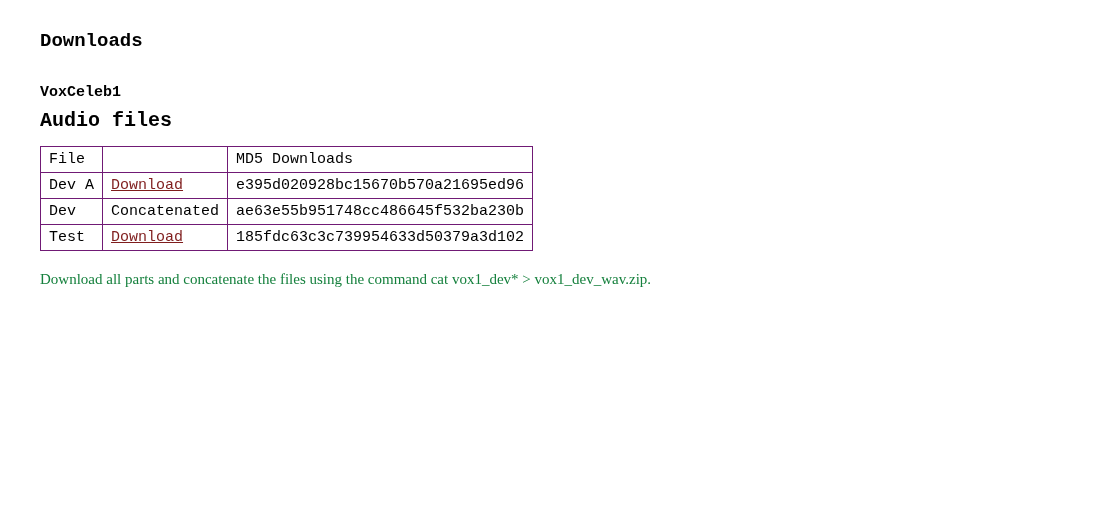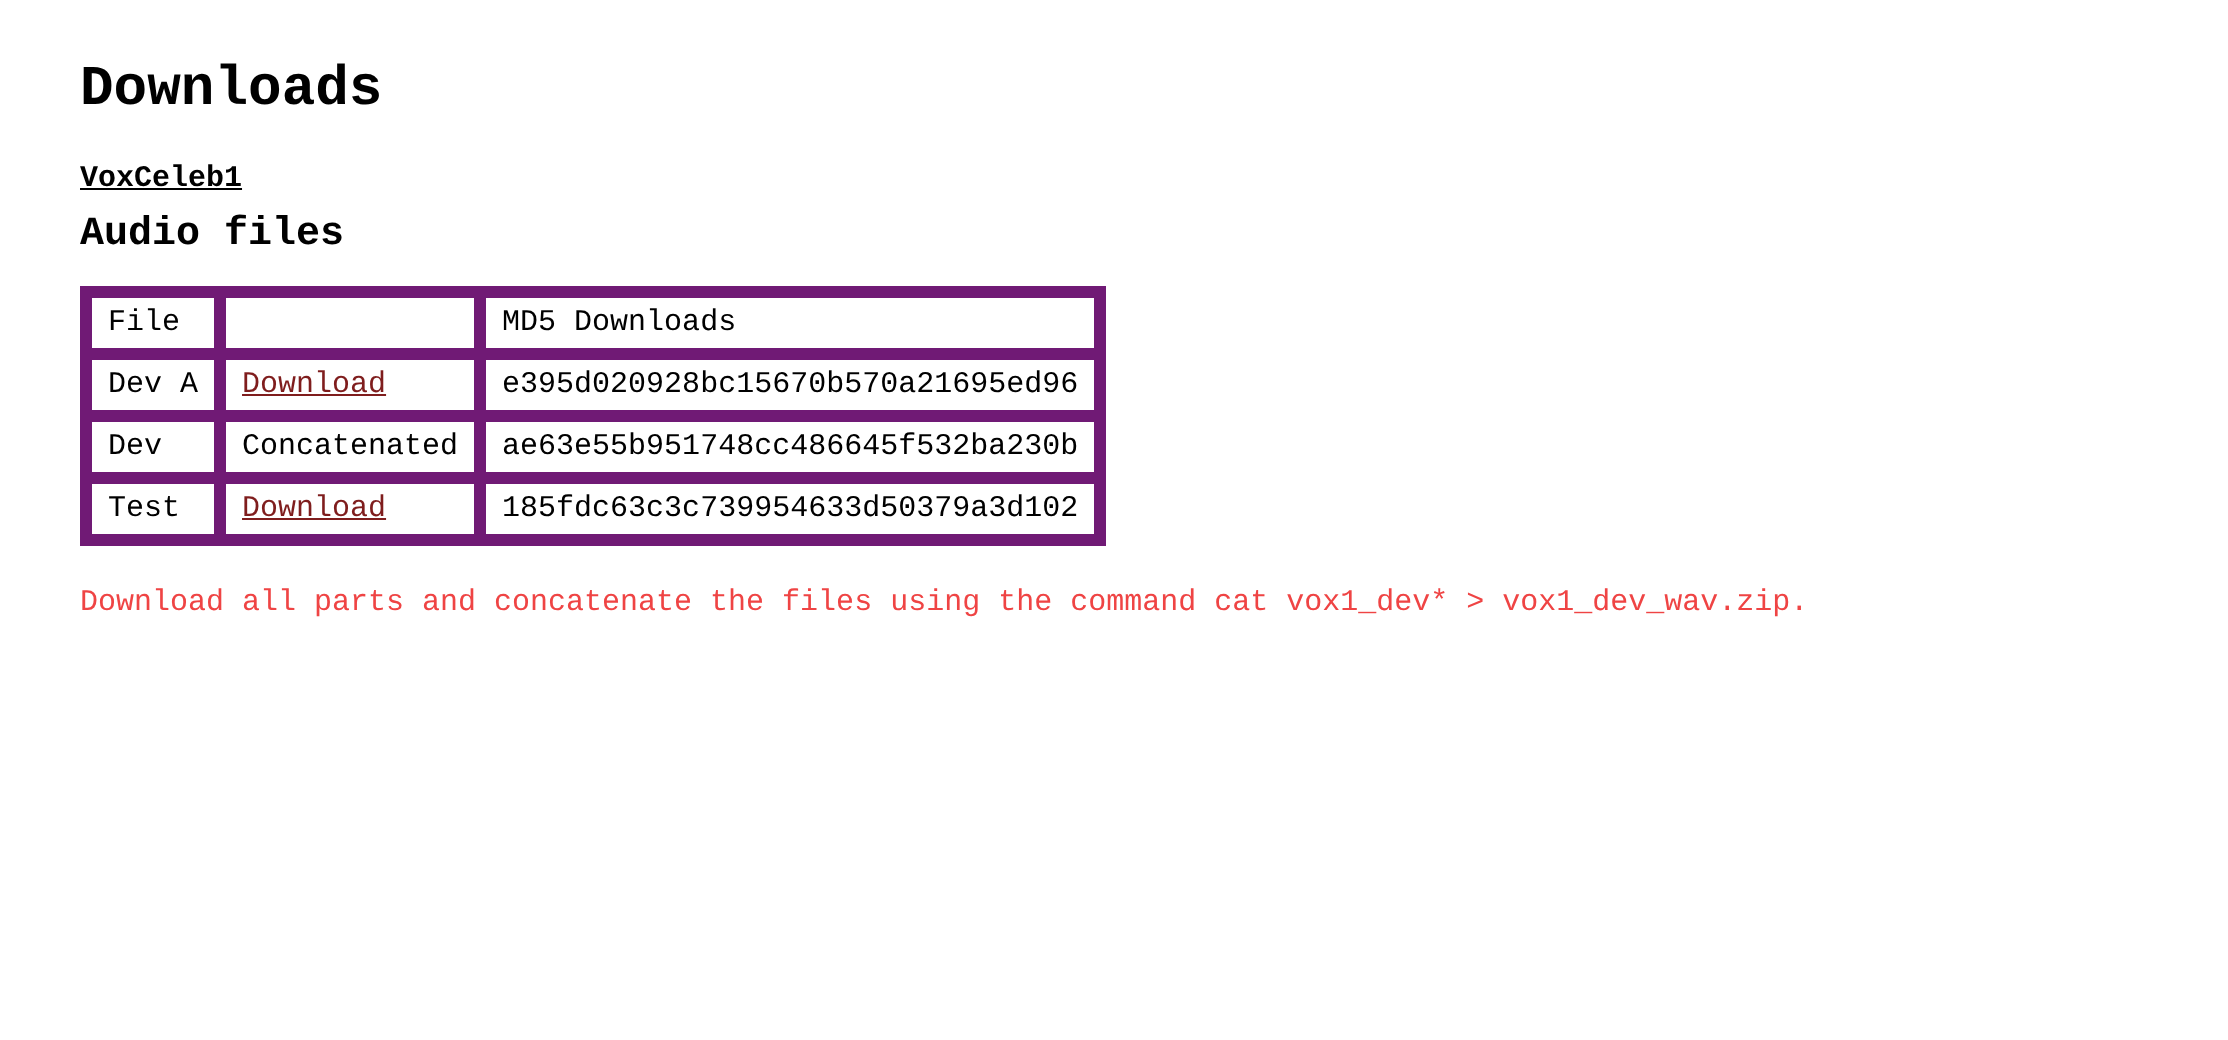--- a/index.html
+++ b/index.html
@@ -10,70 +10,69 @@
 
     body {
       font-family: 'Courier New', Courier, monospace;
       background: #ffffff;
       color: #000000;
       padding: 30px 40px;
       font-size: 15px;
     }
 
     h1 {
-      font-size: 28px;
+      font-size: 19px;
       font-weight: bold;
-      margin-bottom: 20px;
+      margin-bottom: 32px;
       font-family: 'Courier New', Courier, monospace;
     }
 
     .section-title {
       font-size: 15px;
       font-weight: bold;
       margin-bottom: 8px;
       font-family: 'Courier New', Courier, monospace;
-      text-decoration: underline;
     }
 
     .subsection-title {
       font-size: 20px;
       font-weight: bold;
       margin-bottom: 14px;
       font-family: 'Courier New', Courier, monospace;
     }
 
     table {
       border-collapse: collapse;
       margin-bottom: 20px;
       font-family: 'Courier New', Courier, monospace;
       font-size: 15px;
     }
 
     table td, table th {
-      border: 6px solid #701a75;
+      border: 1px solid #701a75;
       padding: 4px 8px;
       text-align: left;
       white-space: nowrap;
       margin-left: 35px;
     }
 
     table th {
       font-weight: normal;
       background: #ffffff;
     }
 
     a {
       color: #7f1d1d;
       text-decoration: underline;
     }
 
     .footer-note {
-      font-family: Liberation Mono, monospace;
+      font-family: Liberation Serif, serif;
       font-size: 15px;
-      color: #ef4444;
+      color: #15803d;
     }
   </style>
 </head>
 <body>
 
 <h1>Downloads</h1>
 
 <p class="section-title">VoxCeleb1</p>
 
 <p class="subsection-title">Audio files</p>

